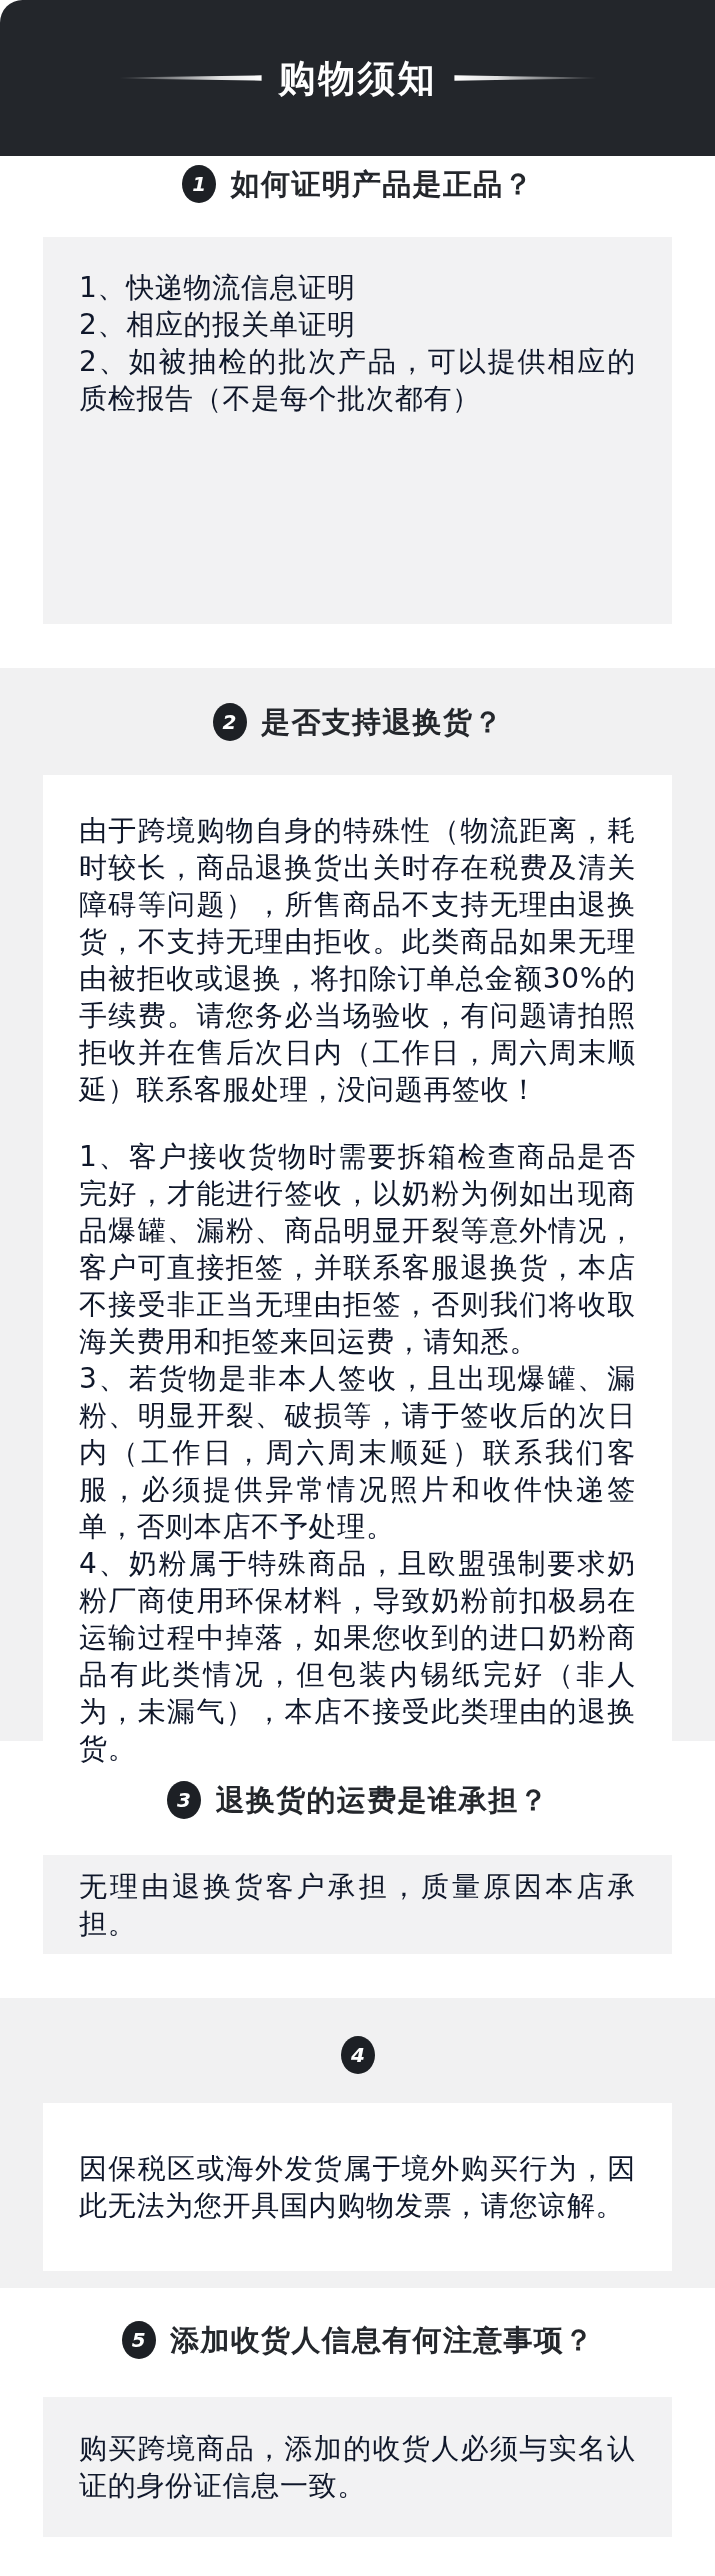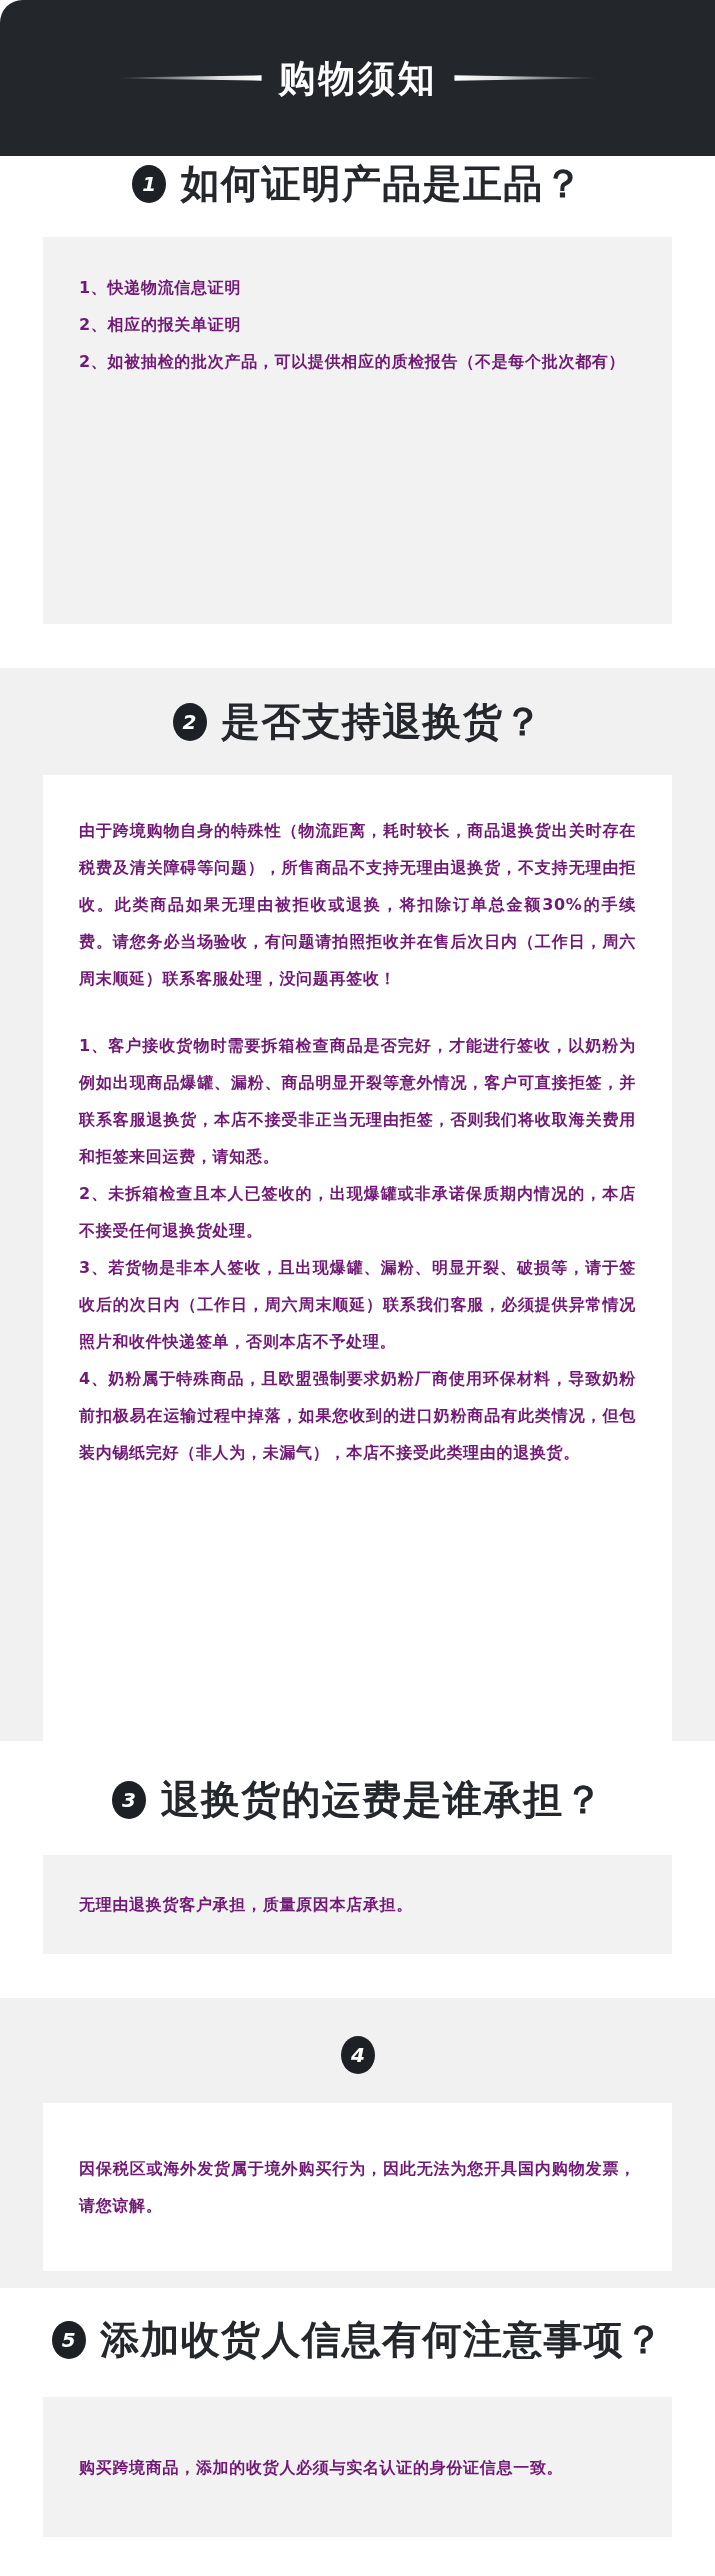--- a/index.html
+++ b/index.html
@@ -56,29 +56,28 @@
   .sec-heading.h5{top:2320px;}
   .badge{
     flex:0 0 auto;
     width:34px;height:38px;border-radius:50%;
     background:#1d2025;color:#ffffff;
     display:flex;align-items:center;justify-content:center;
     font-size:20px;font-weight:900;font-style:italic;
     line-height:1;
   }
   .sec-title{
-    font-size:39px;font-weight:900;color:#24272c;
+    font-size:29px;font-weight:900;color:#24272c;
     letter-spacing:1.3px;line-height:1.2;white-space:nowrap;
   }
   
   .box{
     position:absolute;left:43px;width:629px;box-sizing:border-box;
-    font-size:16px;line-height:37px;color:#701a75;letter-spacing:0.7px;
+    font-size:28px;line-height:37px;color:#0f172a;letter-spacing:0.7px;
     text-align:justify;
-    font-weight:bold;
   }
   .box.gray{background:#f2f2f3;}
   .box.white{background:#ffffff;}
   .box-1{top:237px;height:387px;padding:32px 36px 26.5px 36px;}
   .box-2{top:775px;height:1138px;padding:37px 36px 26.5px 36px;}
   .box-3{top:1855px;height:99px;padding:0 36px;display:flex;align-items:center;}
   .box-4{top:2103px;height:168px;padding:0 36px;display:flex;flex-direction:column;justify-content:center;}
   .box-5{top:2397px;height:140px;padding:0 36px;display:flex;flex-direction:column;justify-content:center;}
   .para{margin:0;}
   .box-1 .para.second{margin-top:37px;}
@@ -112,21 +111,20 @@
 
   <div class="sec-heading h2">
     <span class="badge">2</span>
     <span class="sec-title">是否支持退换货？</span>
   </div>
 
   <div class="box white box-2">
     <p class="para">由于跨境购物自身的特殊性（物流距离，耗时较长，商品退换货出关时存在税费及清关障碍等问题），所售商品不支持无理由退换货，不支持无理由拒收。此类商品如果无理由被拒收或退换，将扣除订单总金额30%的手续费。请您务必当场验收，有问题请拍照拒收并在售后次日内（工作日，周六周末顺延）联系客服处理，没问题再签收！</p>
     <div class="items">
       <p class="list-line">1、客户接收货物时需要拆箱检查商品是否完好，才能进行签收，以奶粉为例如出现商品爆罐、漏粉、商品明显开裂等意外情况，客户可直接拒签，并联系客服退换货，本店不接受非正当无理由拒签，否则我们将收取海关费用和拒签来回运费，请知悉。</p>
-      <p class="list-line">2、未拆箱检查且本人已签收的，出现爆罐或非承诺保质期内情况的，本店不接受任何退换货处理。</p>
       <p class="list-line">3、若货物是非本人签收，且出现爆罐、漏粉、明显开裂、破损等，请于签收后的次日内（工作日，周六周末顺延）联系我们客服，必须提供异常情况照片和收件快递签单，否则本店不予处理。</p>
       <p class="list-line">4、奶粉属于特殊商品，且欧盟强制要求奶粉厂商使用环保材料，导致奶粉前扣极易在运输过程中掉落，如果您收到的进口奶粉商品有此类情况，但包装内锡纸完好（非人为，未漏气），本店不接受此类理由的退换货。</p>
     </div>
   </div>
 
   <div class="sec-heading h3">
     <span class="badge">3</span>
     <span class="sec-title">退换货的运费是谁承担？</span>
   </div>
 

